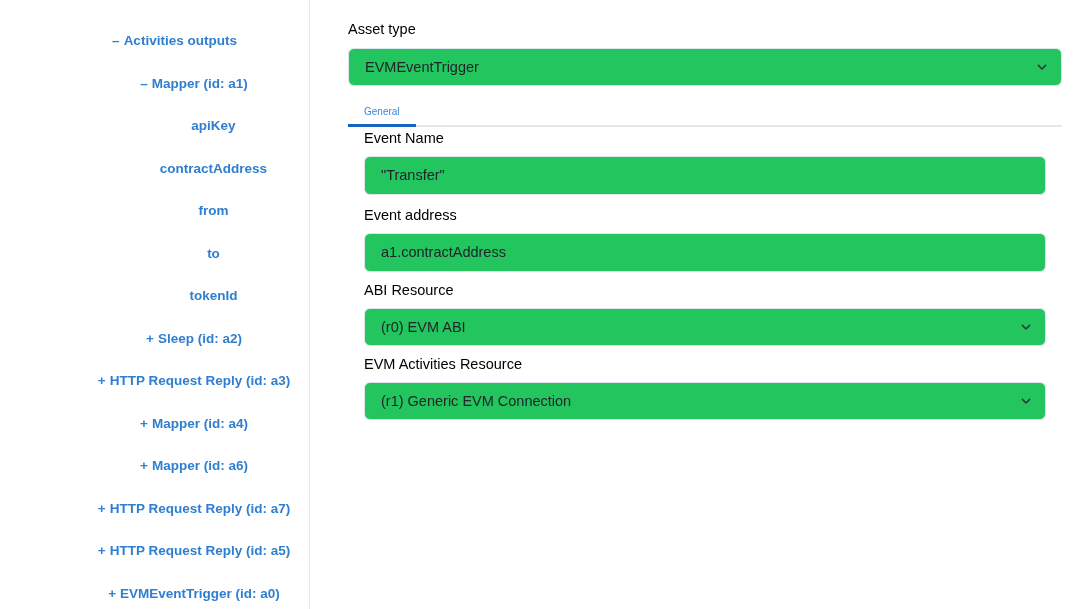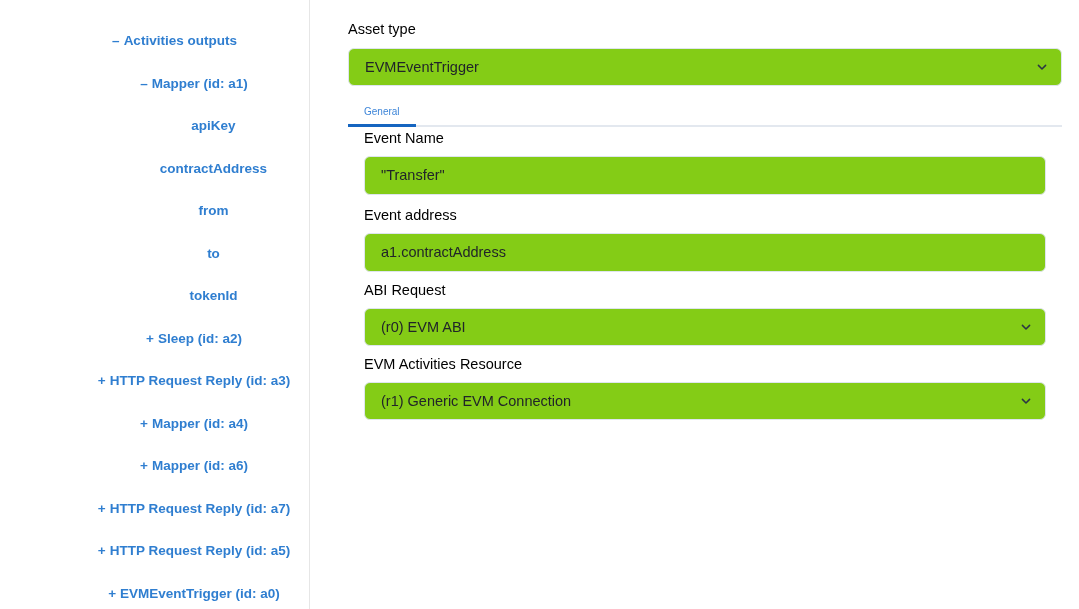--- a/index.html
+++ b/index.html
@@ -63,21 +63,21 @@
     display: block;
   }
   .asset-type-label {
     margin-bottom: 10px;
   }
 
   .select-box, .text-box {
     box-sizing: border-box;
     border: 1px solid #dee5ee;
     border-radius: 6px;
-    background: #84cc16;
+    background: #22c55e;
     font-size: 14.5px;
     color: #212529;
     display: flex;
     align-items: center;
     position: relative;
   }
   .select-box {
     height: 38px;
     padding: 0 34px 0 16px;
   }
@@ -234,21 +234,21 @@
       <div class="form-field">
         <label class="field-label">Event address</label>
         <div class="text-box">
           <span>a1.contractAddress</span>
         </div>
       </div>
 
       <div class="gap-b"></div>
 
       <div class="form-field">
-        <label class="field-label">ABI Request</label>
+        <label class="field-label">ABI Resource</label>
         <div class="select-box">
           <span class="value">(r0) EVM ABI</span>
           <svg class="chev" viewBox="0 0 16 16">
             <path d="M3.2 5.8 L8 10.6 L12.8 5.8" fill="none" stroke="#2b3545" stroke-width="2" stroke-linecap="round" stroke-linejoin="round"></path>
           </svg>
         </div>
       </div>
 
       <div class="gap-b"></div>
 

